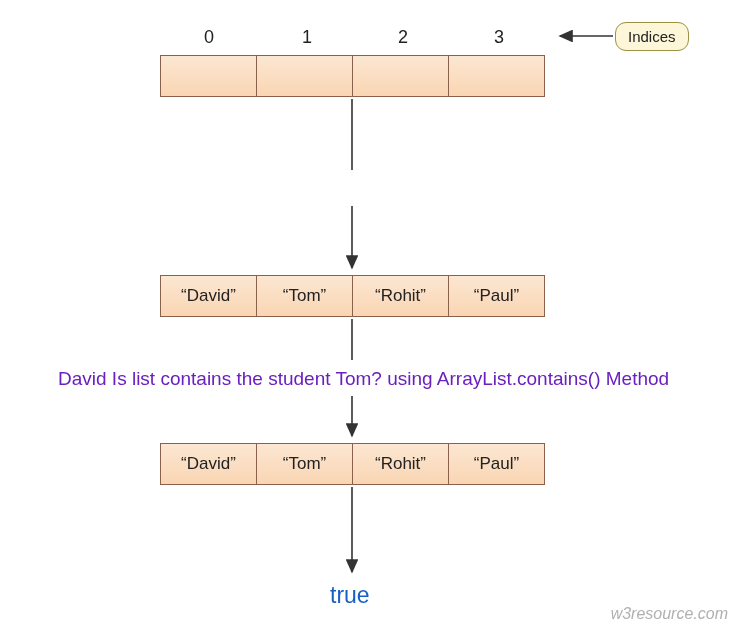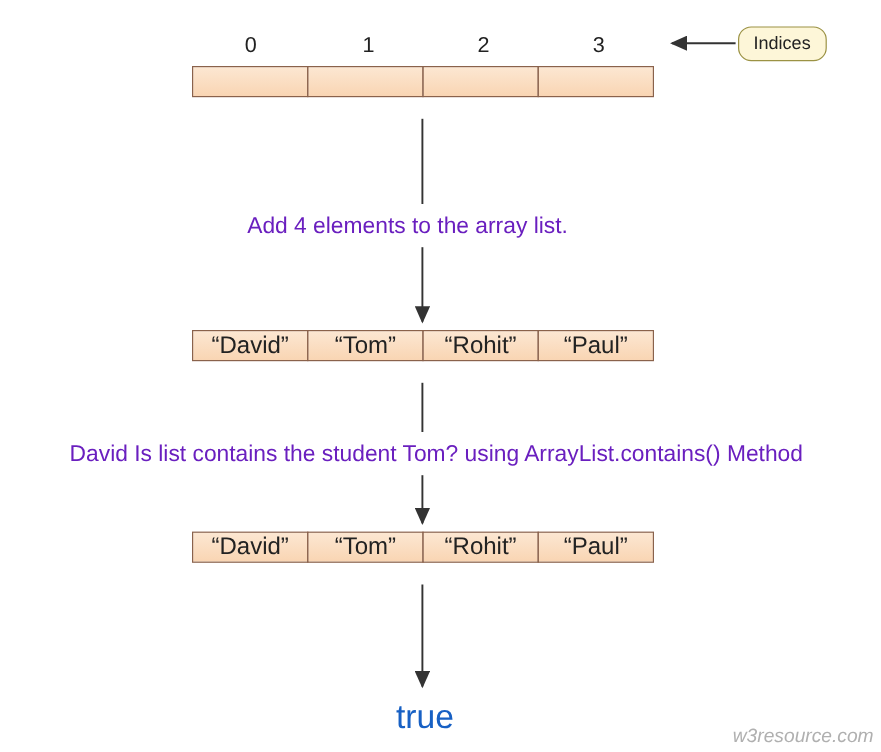--- a/index.html
+++ b/index.html
@@ -34,43 +34,43 @@
   }
 
   
   .array-row {
     position: absolute;
     display: flex;
     flex-direction: row;
   }
   .cell {
     width: 97px;
-    height: 26px;
+    height: 42px;
     border: 1px solid #8a624b;
     background: linear-gradient(#fce7d2, #f9d5b3);
     display: flex;
     align-items: center;
     justify-content: center;
-    font-size: 20px;
+    font-size: 17px;
     color: #222;
     box-sizing: border-box;
     margin-left: -1px;
   }
   .cell:first-child { margin-left: 0; }
 
   
   .caption {
     position: absolute;
     font-size: 19px;
     color: #6a1fbf;
     white-space: nowrap;
   }
   .result {
     position: absolute;
-    font-size: 28px;
+    font-size: 23px;
     color: #1760c4;
   }
 
   .watermark {
     position: absolute;
     right: 6px;
     bottom: 4px;
     font-size: 16px;
     color: #b0b0b0;
     font-style: italic;
@@ -99,21 +99,20 @@
     <span>Indices</span>
   </div>
 
   <div class="array-row" style="left:160px; top:55px;">
     <div class="cell"></div>
     <div class="cell"></div>
     <div class="cell"></div>
     <div class="cell"></div>
   </div>
 
-  <div class="caption" style="left:206px; top:178px;">Add 4 elements to the array list.</div>
 
   <div class="array-row" style="left:160px; top:275px;">
     <div class="cell">“David”</div>
     <div class="cell">“Tom”</div>
     <div class="cell">“Rohit”</div>
     <div class="cell">“Paul”</div>
   </div>
 
   <div class="caption" style="left:58px; top:368px;">David Is list contains the student Tom? using ArrayList.contains() Method</div>
 

